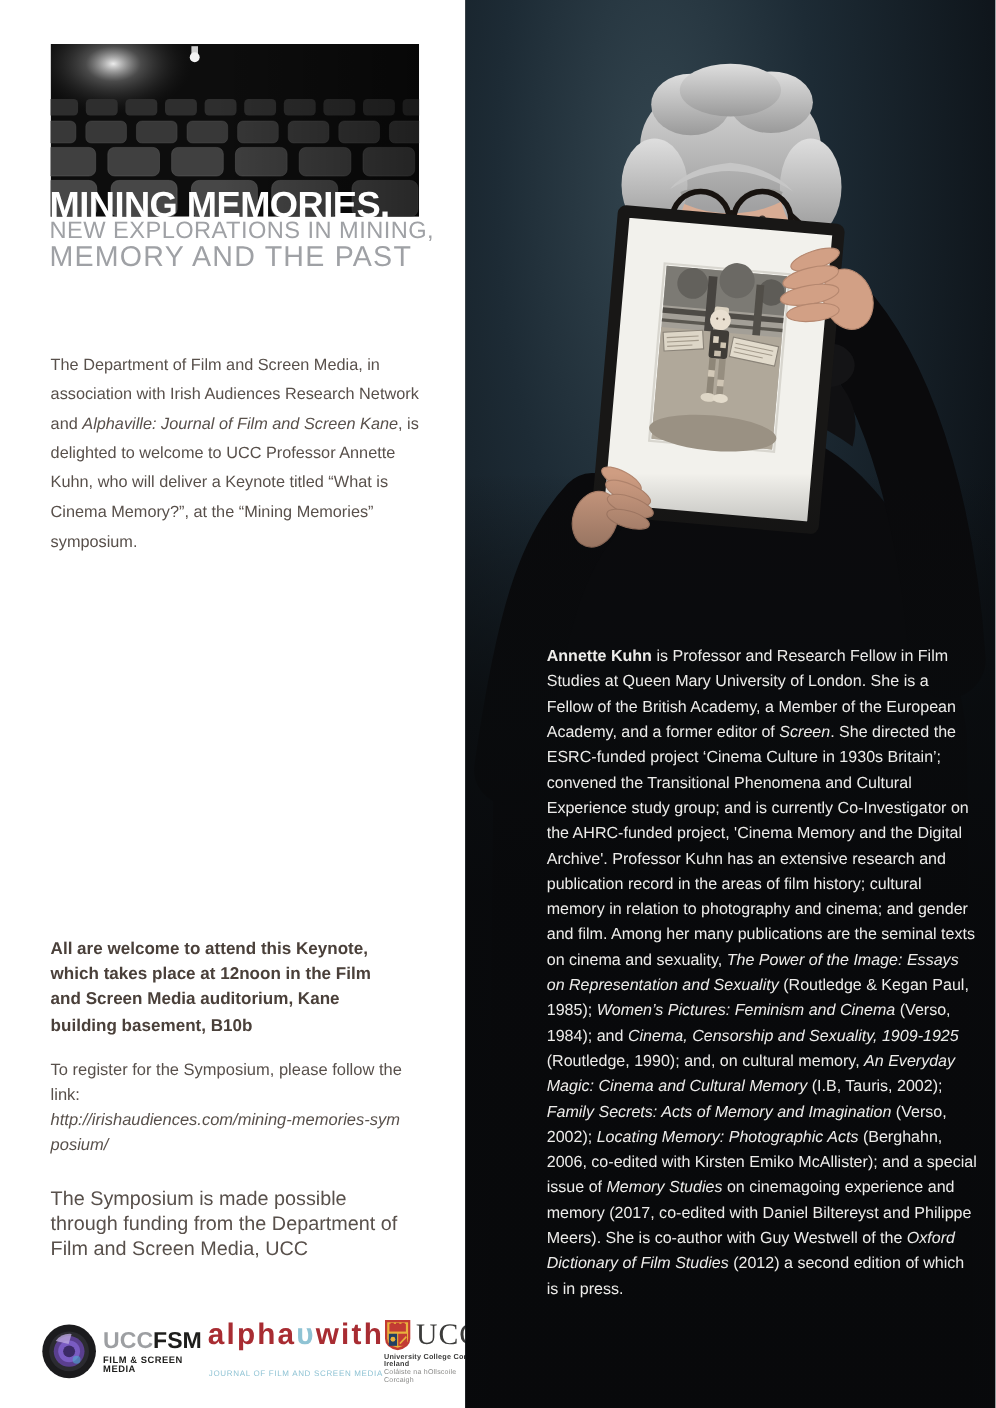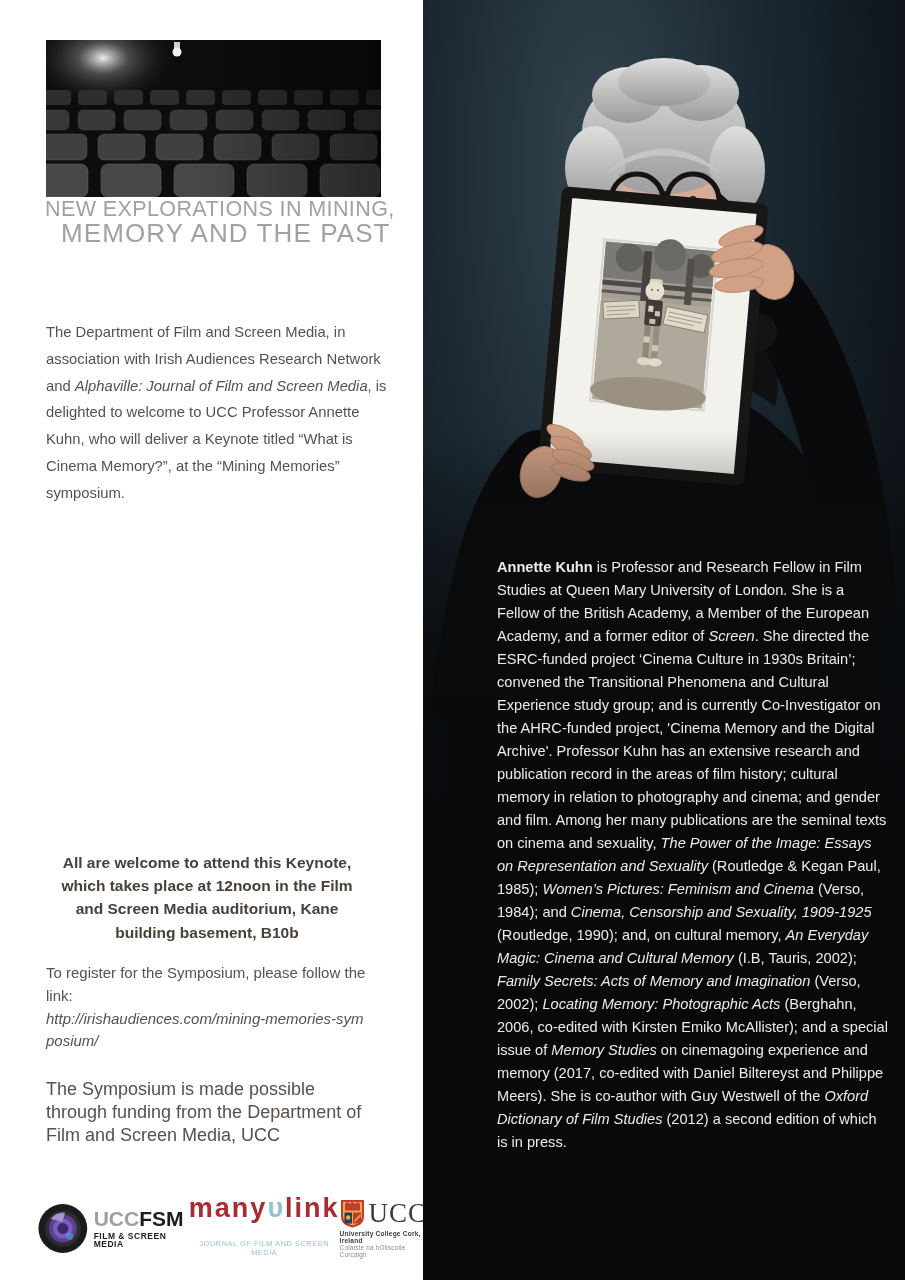--- a/index.html
+++ b/index.html
@@ -6,25 +6,25 @@
   .poster{position:relative;width:905px;height:1280px;background:#ffffff;
     font-family:"Liberation Sans",sans-serif;overflow:hidden;margin:0 auto;}
   
   .left-col{position:absolute;left:0;top:0;width:423px;height:1280px;background:#fff;}
   .hero{position:absolute;left:46px;top:40px;width:335px;height:157px;}
   .hero svg{display:block;width:335px;height:157px;}
   .poster-title{position:absolute;left:-1px;bottom:-5px;margin:0;font-size:33px;font-weight:700;
     letter-spacing:-0.5px;color:#ffffff;white-space:nowrap;line-height:1;}
   .subtitle{position:absolute;left:45px;top:199px;color:#9fa1a5;}
   .sub1{font-size:21.5px;letter-spacing:0.4px;line-height:21px;white-space:nowrap;}
-  .sub2{font-size:26px;letter-spacing:1.1px;line-height:26px;white-space:nowrap;margin-left:16px;}
+  .sub2{font-size:26px;letter-spacing:1.1px;line-height:26px;white-space:nowrap;}
   .dateline{position:absolute;left:46px;top:273px;margin:0;font-size:15px;letter-spacing:0.2px;color:#6e6a67;white-space:nowrap;}
   .dateline .date{font-weight:700;color:#4c4440;}
   .intro{position:absolute;left:46px;top:319px;width:345px;margin:0;font-size:14.8px;line-height:26.8px;color:#58504b;}
-  .keynote{position:absolute;left:46px;top:851px;width:322px;margin:0;font-size:15.5px;line-height:23.2px;font-weight:700;color:#4a403a;text-align:center;}
+  .keynote{position:absolute;left:46px;top:851px;width:322px;margin:0;font-size:15.5px;line-height:23.2px;font-weight:700;color:#4a403a;}
   .register{position:absolute;left:46px;top:962px;width:322px;margin:0;font-size:15px;line-height:22.8px;color:#58504b;}
   .register .url{display:block;color:#58504b;text-decoration:none;word-break:break-all;font-style:italic;}
   .funding{position:absolute;left:46px;top:1078px;width:330px;margin:0;font-size:18px;line-height:23px;color:#58504b;}
   
   .logos{position:absolute;left:38px;top:1192px;width:352px;height:72px;display:flex;align-items:center;justify-content:space-between;}
   .logo-fsm{display:flex;align-items:center;gap:6px;}
   .fsm-text{line-height:1;}
   .fsm-name{font-size:21px;font-weight:700;letter-spacing:0;}
   .fsm-prefix{color:#9d9fa2;}
   .fsm-suffix{color:#1d1d1b;}
@@ -34,21 +34,21 @@
   .alpha-v{color:#8fc3d4;}
   .alpha-tag{font-size:7.3px;color:#8fc3d4;letter-spacing:0.6px;margin-top:17px;}
   .logo-ucc{display:flex;flex-direction:column;align-items:center;}
   .ucc-top{display:flex;align-items:center;gap:4px;}
   .ucc-word{font-family:"Liberation Serif",serif;font-size:27px;color:#3c3c3b;letter-spacing:1px;line-height:1;}
   .ucc-line1{font-size:6.6px;font-weight:700;color:#3c3c3b;margin-top:2px;letter-spacing:0.2px;}
   .ucc-line2{font-size:6.4px;color:#8a8a88;letter-spacing:0.2px;}
   
   .right-col{position:absolute;left:423px;top:0;width:482px;height:1280px;background:#0d1318;}
   .right-col svg{position:absolute;left:0;top:0;}
-  .bio{position:absolute;left:74px;top:556px;width:392px;font-size:14.6px;line-height:23px;color:#edecea;}
+  .bio{position:absolute;left:74px;top:586px;width:392px;font-size:14.6px;line-height:23px;color:#edecea;}
   .it{font-style:italic;}
   .bd{font-weight:700;}
 </style>
 </head>
 <body>
 
 <div class="poster">
 
   <div class="left-col">
 
@@ -102,29 +102,30 @@
         </g>
         <g fill="#474747" stroke="#6e6e6e" stroke-opacity="0.5" stroke-width="0.9">
           <rect x="-18" y="124" width="60" height="33" rx="7"></rect>
             <rect x="55" y="124" width="60" height="33" rx="7"></rect>
             <rect x="128" y="124" width="60" height="33" rx="7"></rect>
             <rect x="201" y="124" width="60" height="33" rx="7"></rect>
             <rect x="274" y="124" width="60" height="33" rx="7"></rect>
         </g>
         <rect x="0" y="0" width="335" height="157" fill="url(#darkR)"></rect>
       </svg>
+      <h1 class="poster-title">MINING MEMORIES.</h1>
     </div>
 
     <div class="subtitle">
       <div class="sub1">NEW EXPLORATIONS IN MINING,</div>
       <div class="sub2">MEMORY AND THE PAST</div>
     </div>
 
 
-    <p class="intro"><span>The Department of Film and Screen Media, in association with Irish Audiences Research Network and </span><span class="it">Alphaville: Journal of Film and Screen Media</span><span>, is delighted to welcome to UCC Professor Annette Kuhn, who will deliver a Keynote titled “What is Cinema Memory?”, at the “Mining Memories” symposium.</span></p>
+    <p class="intro"><span>The Department of Film and Screen Media, in association with Irish Audiences Research Network and </span><span class="it">Alphaville: Journal of Film and Screen Kane</span><span>, is delighted to welcome to UCC Professor Annette Kuhn, who will deliver a Keynote titled “What is Cinema Memory?”, at the “Mining Memories” symposium.</span></p>
 
     <p class="keynote">All are welcome to attend this Keynote, which takes place at 12noon in the Film and Screen Media auditorium, Kane building basement, B10b</p>
 
     <p class="register"><span>To register for the Symposium, please follow the link:</span><a class="url" href="#">http://irishaudiences.com/mining-memories-symposium/</a></p>
 
     <p class="funding">The Symposium is made possible through funding from the Department of Film and Screen Media, UCC</p>
 
     <div class="logos">
       <div class="logo-fsm">
         <svg width="55" height="55" viewBox="0 0 55 55" aria-hidden="true">
@@ -136,21 +137,21 @@
           <path d="M14 17 A18 18 0 0 1 30 10 L27 20 Z" fill="#bba7e0" opacity="0.8"></path>
           <circle cx="35" cy="36" r="4" fill="#4ab3d4" opacity="0.55"></circle>
         </svg>
         <div class="fsm-text">
           <div class="fsm-name"><span class="fsm-prefix">UCC</span><span class="fsm-suffix">FSM</span></div>
           <div class="fsm-tag">FILM &amp; SCREEN MEDIA</div>
         </div>
       </div>
 
       <div class="logo-alpha">
-        <div class="alpha-name"><span>many</span><span class="alpha-v">υ</span><span>link</span></div>
+        <div class="alpha-name"><span>alpha</span><span class="alpha-v">υ</span><span>with</span></div>
         <div class="alpha-tag">JOURNAL OF FILM AND SCREEN MEDIA</div>
       </div>
 
       <div class="logo-ucc">
         <div class="ucc-top">
           <svg width="25" height="29" viewBox="0 0 25 29" aria-hidden="true">
             <path d="M1 1 H24 V18 Q24 26 12.5 28.5 Q1 26 1 18 Z" fill="#c23b33"></path>
             <path d="M3 3 H22 V17.5 Q22 24 12.5 26.3 Q3 24 3 17.5 Z" fill="#e9b13c"></path>
             <rect x="5" y="4.5" width="15" height="7" fill="#c23b33"></rect>
             <rect x="6" y="3.5" width="3" height="2" fill="#c23b33"></rect>

